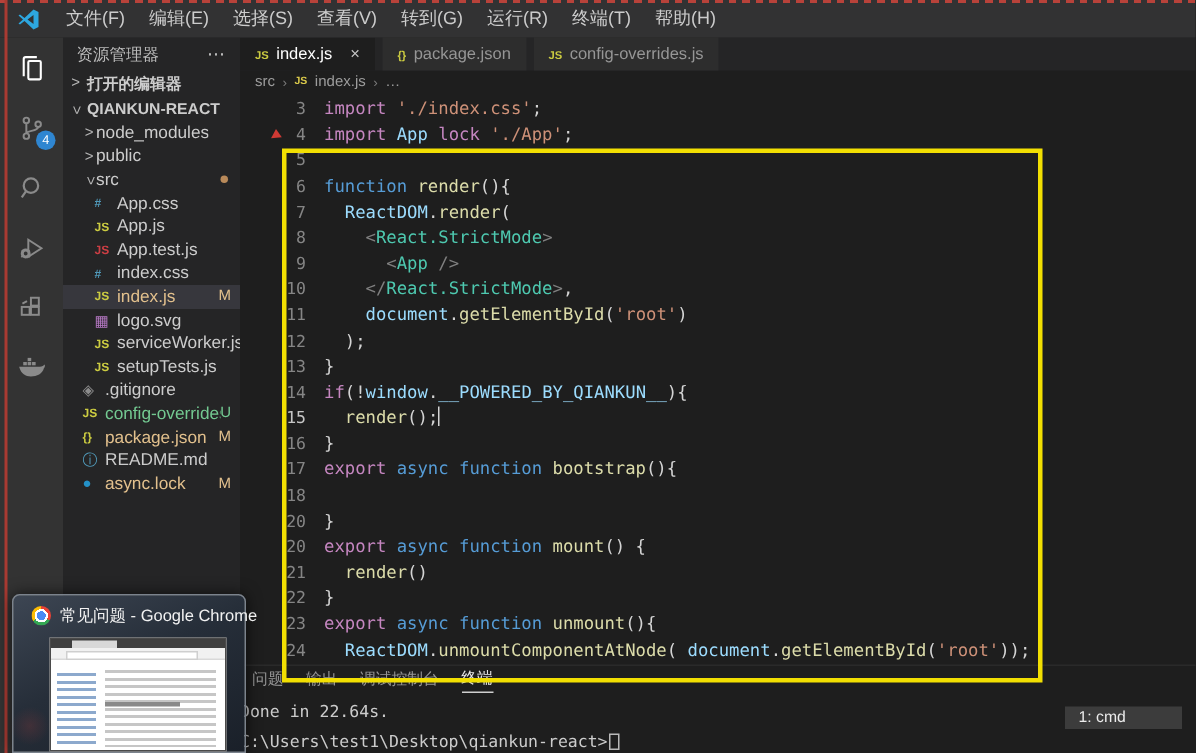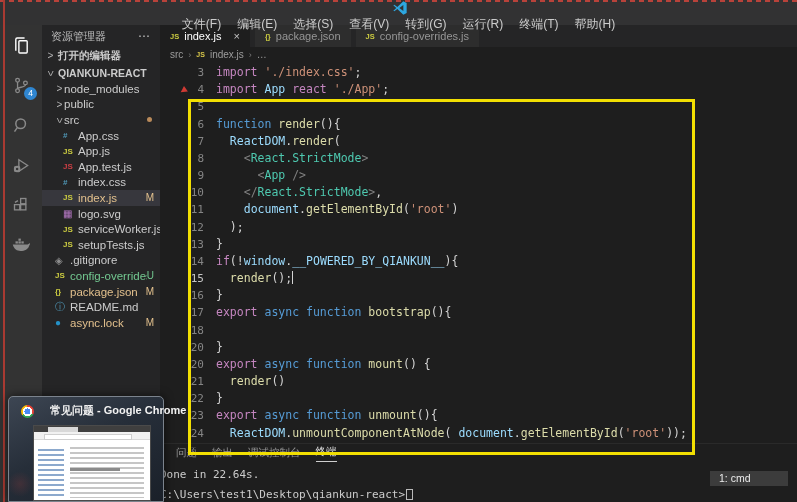--- a/index.html
+++ b/index.html
@@ -2,21 +2,21 @@
 <html><head>
 <meta charset="utf-8">
 <style>
   * { margin:0; padding:0; box-sizing:border-box; }
   html,body { width:797px; height:502px; }
   body { position:relative; background:#1e1e1e; overflow:hidden;
          font-family:"Liberation Sans", sans-serif; -webkit-font-smoothing:antialiased; }
 
   
   .titlebar { position:absolute; top:0; left:0; right:0; height:25px; background:#323233;
-              display:flex; align-items:center; z-index:5;flex-direction:column; }
+              display:flex; align-items:center; z-index:5; }
   .vscode-logo { width:16px; height:16px; margin:0 9px 0 11px; flex:none; }
   .menubar { display:flex; align-items:center; }
   .menu-item { font-size:12px; color:#cccccc; padding:0 8px; cursor:default; }
   .window-title { position:absolute; left:346px; top:0; height:25px; line-height:25px;
                   font-size:11.5px; color:#bcbcbc; white-space:nowrap; }
 
   
   .main { position:absolute; top:25px; left:0; right:0; bottom:0; display:flex; }
 
   
@@ -64,21 +64,21 @@
           font-family:"DejaVu Sans Mono","Liberation Mono",monospace; font-size:11.5px; overflow:hidden; }
   .line { display:flex; height:17.18px; line-height:17.18px; white-space:pre; }
   .lnum { width:44px; text-align:right; color:#858585; flex:none; font-size:11px; }
   .ltxt { margin-left:12px; }
   .tok-kw{color:#c586c0}.tok-st{color:#569cd6}.tok-fn{color:#dcdcaa}.tok-vr{color:#9cdcfe}
   .tok-str{color:#ce9178}.tok-cls{color:#4ec9b0}.tok-ang{color:#808080}.tok-pn{color:#d4d4d4}
   .caret { display:inline-block; width:1px; height:13px; background:#d4d4d4; vertical-align:-2px; }
 
   
   .panel { height:59px; flex:none; position:relative; border-top:1px solid #2a2a2a; }
-  .panel-tabs { height:18px; display:flex; align-items:flex-end; padding-left:8px;margin-left:8px; }
+  .panel-tabs { height:18px; display:flex; align-items:flex-end; padding-left:8px; }
   .ptab { font-size:10.5px; color:#969696; margin-right:15px; padding-bottom:2px; }
   .ptab.active { color:#e7e7e7; border-bottom:1px solid #cfcfcf; }
   .shell-select { position:absolute; right:9px; top:3px; width:78px; height:15px; background:#3c3c3c;
                   color:#ececec; font-size:10.5px; line-height:15px; padding-left:9px;margin-top:24px; }
   .term { margin-top:5px; font-family:"DejaVu Sans Mono","Liberation Mono",monospace;
           font-size:11px; color:#cccccc; }
   .tline { height:15px; line-height:15px; white-space:pre; }
   .tline.gap { height:5px; }
   .term-caret { display:inline-block; width:7px; height:11px; border:1px solid #b9b9b9;
                 vertical-align:-2px; margin-left:1px; }
@@ -92,21 +92,21 @@
   .anno-arrow { position:absolute; left:182px; top:87px; width:0; height:0; z-index:41;
                 border-left:6px solid #cf3a34; border-top:3px solid transparent;
                 border-bottom:4px solid transparent; transform:rotate(28deg); }
 
   
   .thumb { position:absolute; left:8px; top:396px; width:156px; height:106px; z-index:70;
            background:linear-gradient(155deg,#3d4653 0%, #262e39 45%, #1a2029 100%);
            border:1px solid #7b838d; border-radius:5px 5px 0 0; box-shadow:0 0 10px rgba(0,0,0,.65); }
   .thumb::after { content:""; position:absolute; left:-2px; bottom:4px; width:26px; height:26px;
                   border-radius:50%; background:radial-gradient(circle,rgba(150,60,60,.25),rgba(0,0,0,0) 70%); }
-  .thumb-head { display:flex; align-items:flex-end; gap:16px; padding:6px 8px 4px 12px;font-weight:bold; }
+  .thumb-head { display:flex; align-items:center; gap:6px; padding:6px 8px 4px 12px; }
   .chrome-icon { width:13px; height:13px; border-radius:50%; flex:none;
                  background:radial-gradient(circle at 50% 50%, #4a8af4 0 3px, #ffffff 3px 4.5px, rgba(0,0,0,0) 4.5px),
                             conic-gradient(#e94235 0 33%, #34a853 0 66%, #fbbc05 0 100%); }
   .thumb-title { font-size:11px; color:#f2f2f2; white-space:nowrap; }
   .mini-page { position:absolute; left:24px; top:28px; right:12px; bottom:0;
                background:#ffffff; border:1px solid #4a4a4a; overflow:hidden; }
   .mp-tabs { height:6px; background:#3f3f3f; position:relative; }
   .mp-tabs::before { content:""; position:absolute; left:14px; top:1px; width:30px; height:5px; background:#d8d8d8; }
   .mp-bar { height:8px; background:#f1f1f1; border-bottom:1px solid #d9d9d9; position:relative; }
   .mp-bar::before { content:""; position:absolute; left:10px; top:2px; right:18px; height:4px;
@@ -295,21 +295,21 @@
       <span>src</span>
       <span class="bc-sep">›</span>
       <span class="bc-js">JS</span>
       <span>index.js</span>
       <span class="bc-sep">›</span>
       <span>…</span>
     </div>
 
     <div class="code">
         <div class="line"><span class="lnum">3</span><span class="ltxt"><span class="tok-kw">import </span><span class="tok-str">'./index.css'</span><span class="tok-pn">;</span></span></div>
-        <div class="line"><span class="lnum">4</span><span class="ltxt"><span class="tok-kw">import </span><span class="tok-vr">App </span><span class="tok-kw">react </span><span class="tok-str">'./App'</span><span class="tok-pn">;</span></span></div>
+        <div class="line"><span class="lnum">4</span><span class="ltxt"><span class="tok-kw">import </span><span class="tok-vr">App </span><span class="tok-kw">lock </span><span class="tok-str">'./App'</span><span class="tok-pn">;</span></span></div>
         <div class="line"><span class="lnum">5</span><span class="ltxt"></span></div>
         <div class="line"><span class="lnum">6</span><span class="ltxt"><span class="tok-st">function </span><span class="tok-fn">render</span><span class="tok-pn">(){</span></span></div>
         <div class="line"><span class="lnum">7</span><span class="ltxt"><span class="tok-pn">  </span><span class="tok-vr">ReactDOM</span><span class="tok-pn">.</span><span class="tok-fn">render</span><span class="tok-pn">(</span></span></div>
         <div class="line"><span class="lnum">8</span><span class="ltxt"><span class="tok-pn">    </span><span class="tok-ang">&lt;</span><span class="tok-cls">React.StrictMode</span><span class="tok-ang">&gt;</span></span></div>
         <div class="line"><span class="lnum">9</span><span class="ltxt"><span class="tok-pn">      </span><span class="tok-ang">&lt;</span><span class="tok-cls">App</span><span class="tok-ang"> /&gt;</span></span></div>
         <div class="line"><span class="lnum">10</span><span class="ltxt"><span class="tok-pn">    </span><span class="tok-ang">&lt;/</span><span class="tok-cls">React.StrictMode</span><span class="tok-ang">&gt;</span><span class="tok-pn">,</span></span></div>
         <div class="line"><span class="lnum">11</span><span class="ltxt"><span class="tok-pn">    </span><span class="tok-vr">document</span><span class="tok-pn">.</span><span class="tok-fn">getElementById</span><span class="tok-pn">(</span><span class="tok-str">'root'</span><span class="tok-pn">)</span></span></div>
         <div class="line"><span class="lnum">12</span><span class="ltxt"><span class="tok-pn">  );</span></span></div>
         <div class="line"><span class="lnum">13</span><span class="ltxt"><span class="tok-pn">}</span></span></div>
         <div class="line"><span class="lnum">14</span><span class="ltxt"><span class="tok-kw">if</span><span class="tok-pn">(!</span><span class="tok-vr">window</span><span class="tok-pn">.</span><span class="tok-vr">__POWERED_BY_QIANKUN__</span><span class="tok-pn">){</span></span></div>

